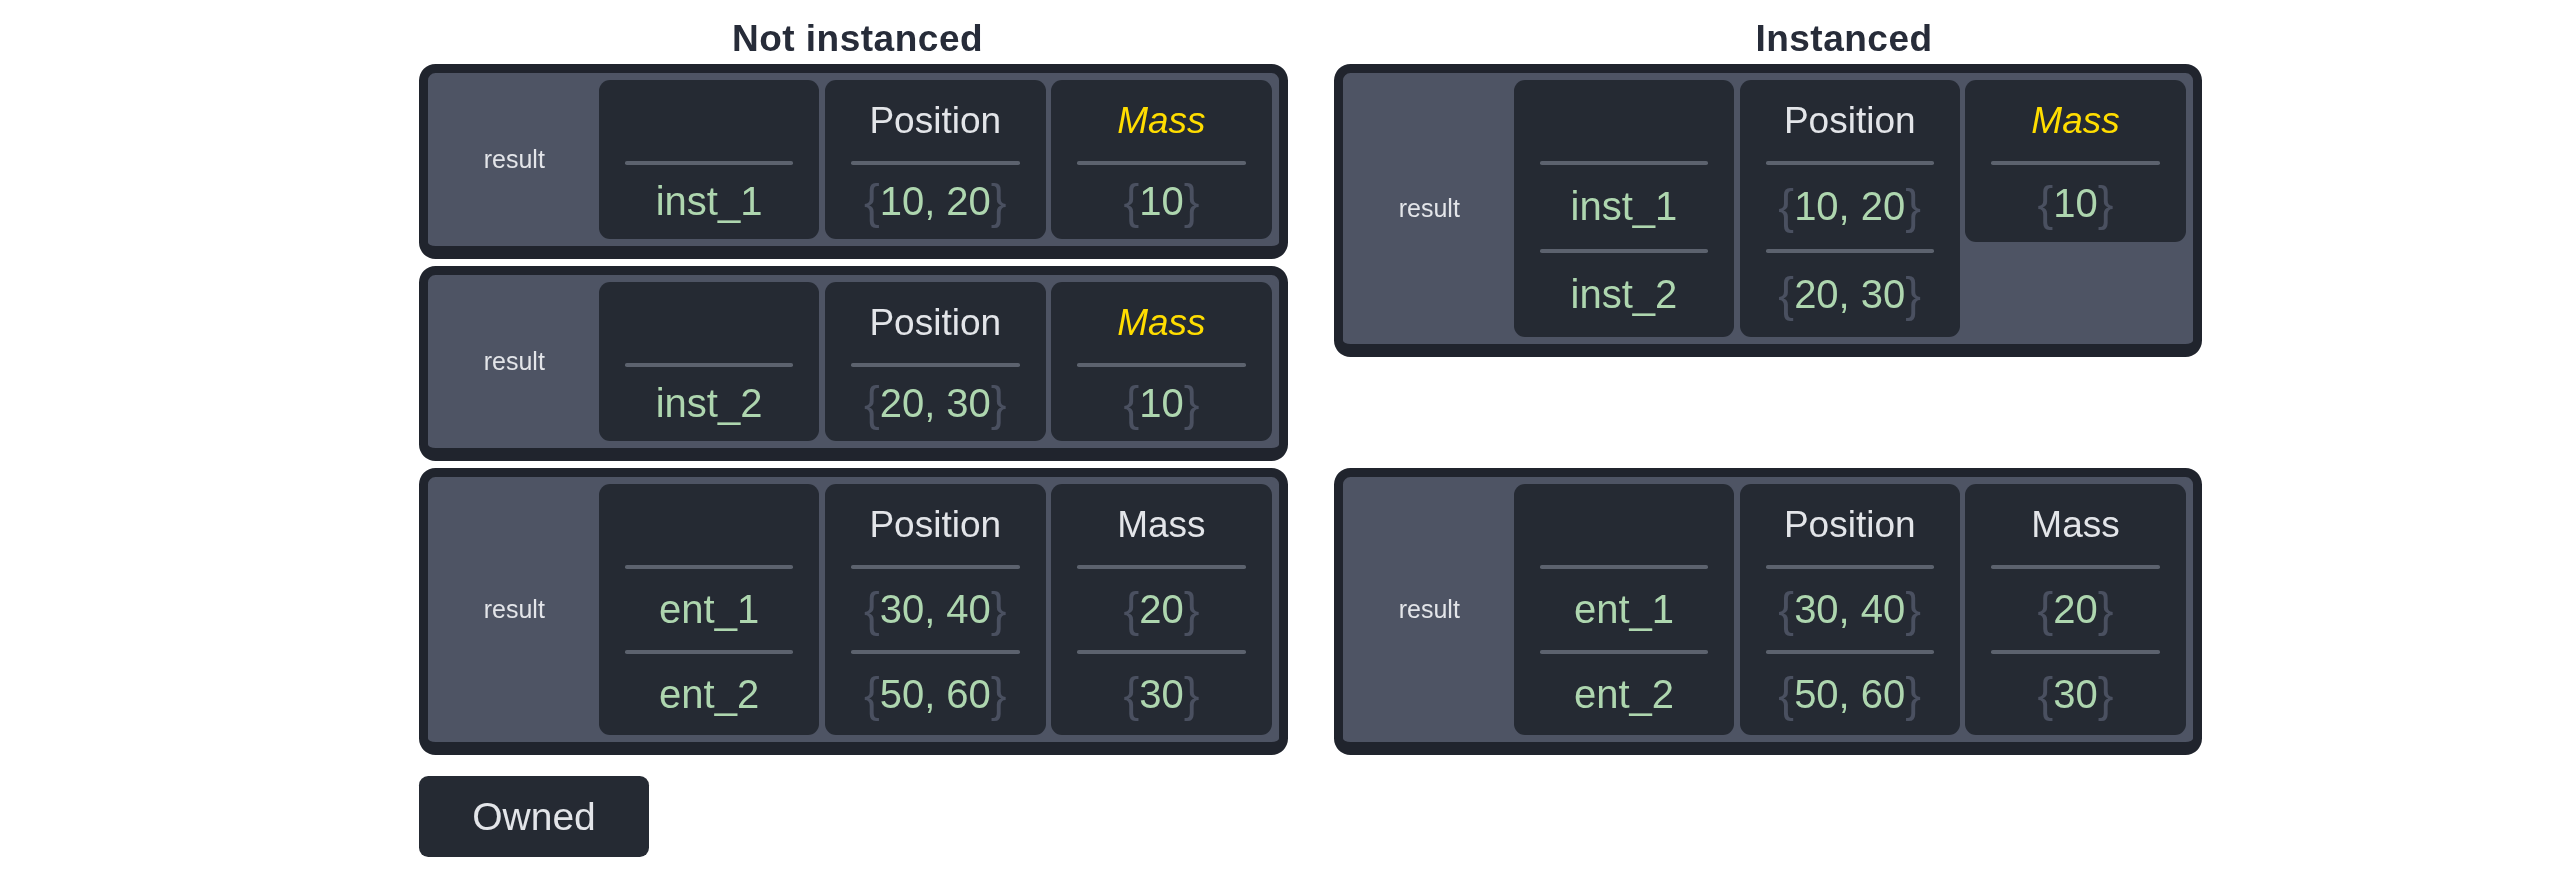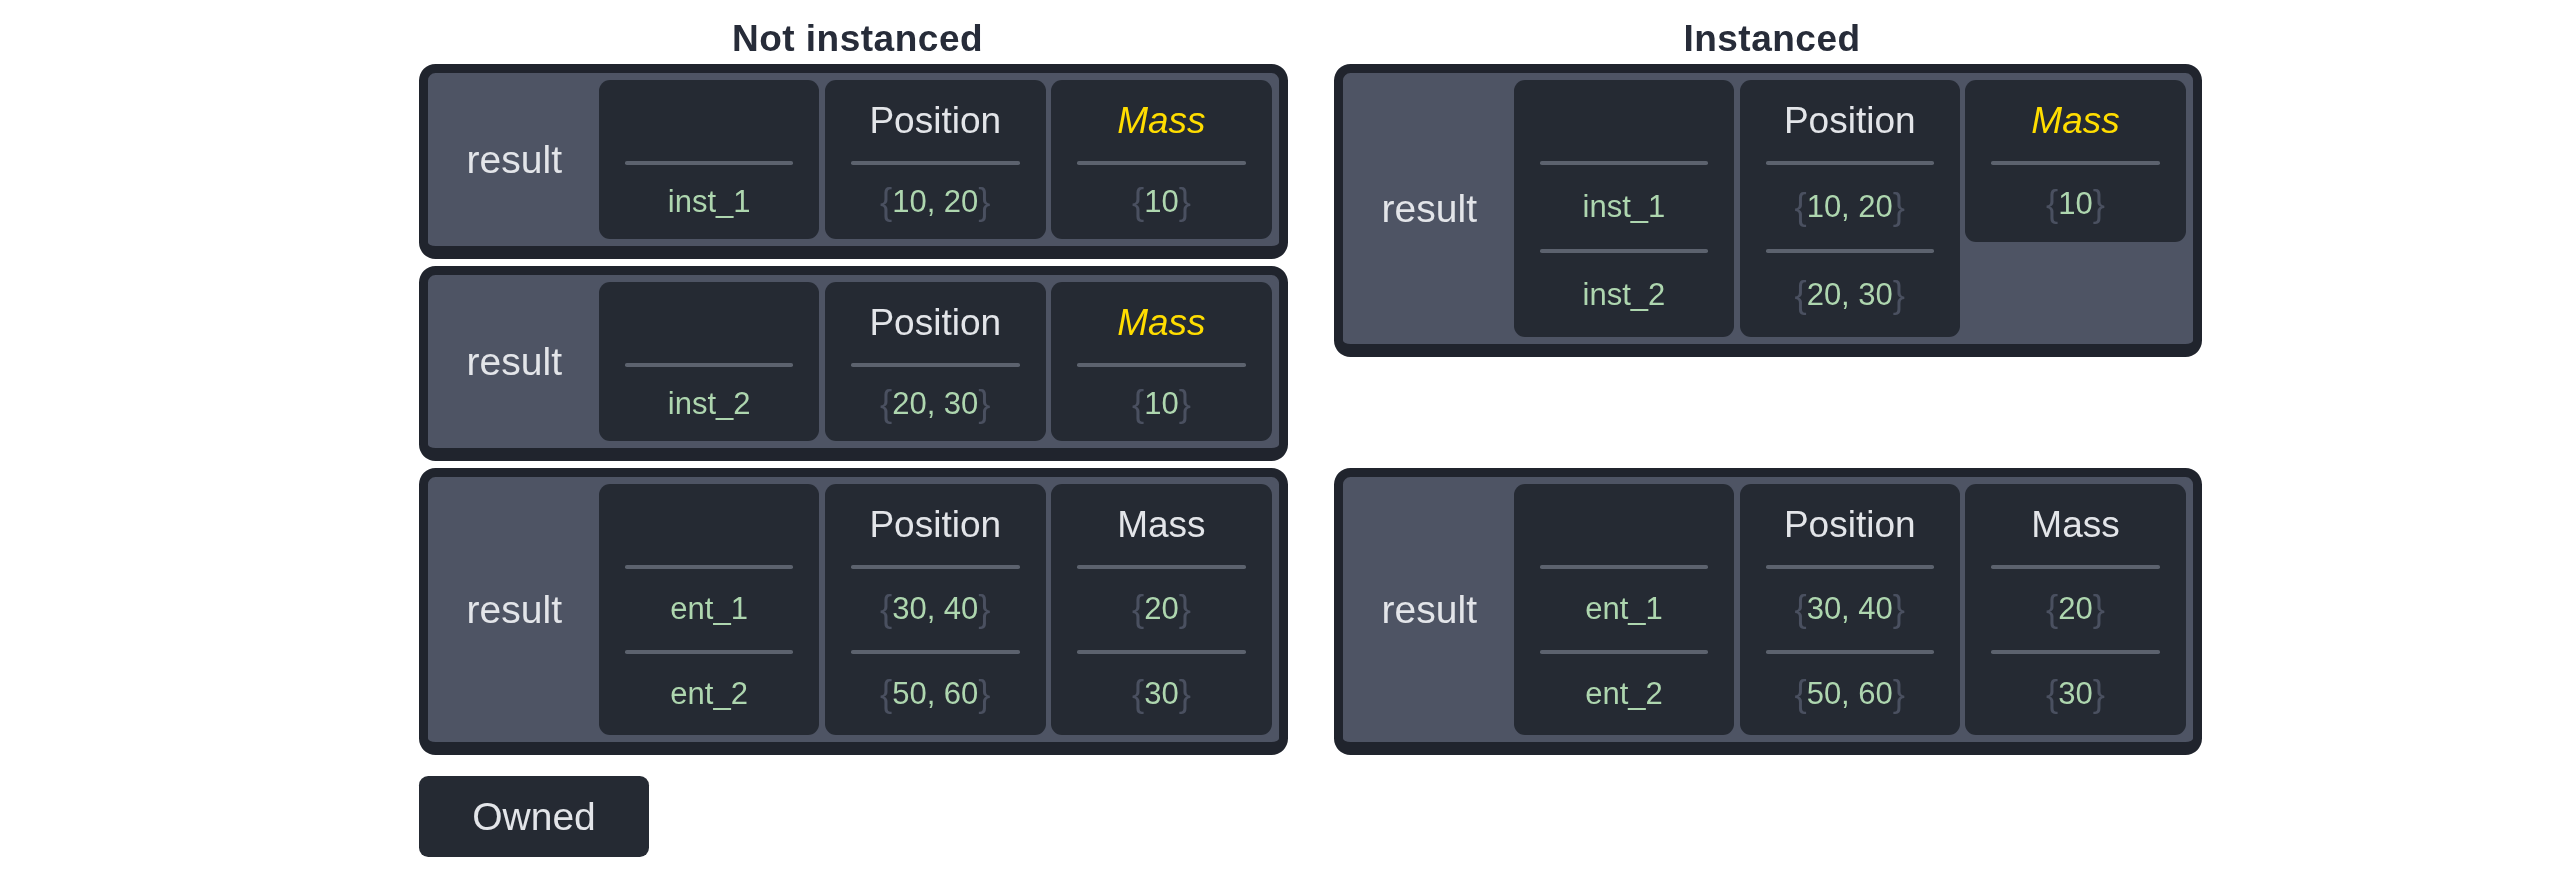--- a/index.html
+++ b/index.html
@@ -24,21 +24,21 @@
   }
   .col-title{
     position:absolute;
     margin:4px;
     font-size:37px;line-height:44px;font-weight:700;
     color:var(--title);
     text-align:center;
     letter-spacing:0.5px;
   }
   #title-left{left:419px;top:13px;width:869px;}
-  #title-right{left:1334px;top:13px;width:868px;}
+  #title-right{left:1406px;top:13px;width:868px;}
 
   .rtable{
     position:absolute;
     box-sizing:border-box;
     display:flex;
     gap:5.5px;
     background:var(--table-bg);
     border:9.2px solid var(--border);
     border-bottom-width:13px;
     border-radius:16.5px;
@@ -47,21 +47,21 @@
   #tbl-L1{left:419px;top:64px;width:869px;height:195px;}
   #tbl-L2{left:419px;top:266px;width:869px;height:195px;}
   #tbl-L3{left:419px;top:468px;width:869px;height:287px;}
   #tbl-R1{left:1334px;top:64px;width:868px;height:293px;}
   #tbl-R2{left:1334px;top:468px;width:868px;height:287px;}
 
   .result-label{
     flex:none;width:158px;
     display:flex;align-items:center;justify-content:center;
     color:var(--light);
-    font-size:39px;
+    font-size:25px;
   }
   .cell{
     flex:1 1 0;min-width:0;
     background:var(--cell-bg);
     border-radius:11px;
     display:flex;flex-direction:column;
   }
   .cell.cell-short{height:162px;}
   .cell-header{
     flex:none;height:81px;
@@ -69,21 +69,21 @@
     font-size:37px;color:var(--light);
   }
   .cell-header.shared{color:var(--yellow);font-style:italic;}
   .hdivider{
     flex:none;height:3.7px;margin:0 26px;
     background:var(--divider);border-radius:1.8px;
   }
   .cell-value{
     flex:1 1 0;
     display:flex;align-items:center;justify-content:center;
-    font-size:31px;color:var(--green);
+    font-size:40px;color:var(--green);
     white-space:nowrap;
   }
   .brace{color:var(--braces);font-size:1.18em;font-weight:400;}
 
   .legend{
     position:absolute;left:419px;top:776px;
     display:flex;gap:12px;
   }
   .legend-box{
     width:230px;height:81px;

